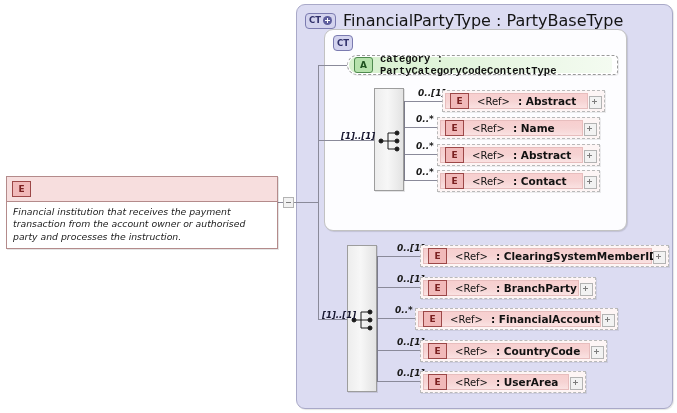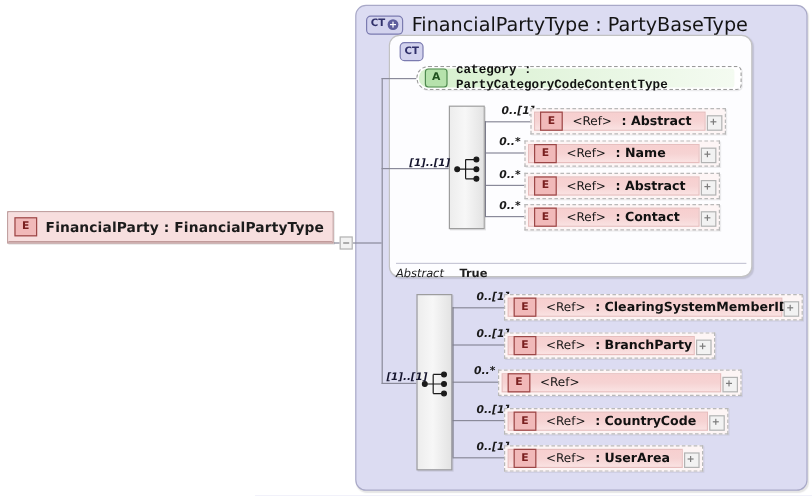--- a/index.html
+++ b/index.html
@@ -209,24 +209,20 @@
   </div>
 
   <div class="abs" id="ct-inner">
     <div class="cthdr">
       <span class="badge-ct">
         <span>CT</span>
       </span>
     </div>
   </div>
 
-  <div class="abs" id="abstract-row">
-    <span class="k">Abstract</span>
-    <span class="v">True</span>
-  </div>
 
   <div class="ln lnh" style="left:278px;top:202px;width:6px;"></div>
   <div class="ln lnh" style="left:294px;top:202px;width:24px;"></div>
 
   <div class="ln lnv" style="left:318px;top:65px;height:255px;"></div>
 
   <div class="ln lnh" style="left:318px;top:65px;width:29px;"></div>
 
   <div class="ln lnh" style="left:318px;top:140px;width:56px;"></div>
 
@@ -241,22 +237,22 @@
   <div class="ln lnv" style="left:377px;top:256px;height:125px;"></div>
   <div class="ln lnh" style="left:377px;top:256px;width:43px;"></div>
   <div class="ln lnh" style="left:377px;top:287px;width:43px;"></div>
   <div class="ln lnh" style="left:377px;top:318px;width:38px;"></div>
   <div class="ln lnh" style="left:377px;top:350px;width:43px;"></div>
   <div class="ln lnh" style="left:377px;top:381px;width:43px;"></div>
 
   <div class="abs" id="root-element">
     <div class="hdr">
       <span class="badge-e">E</span>
-      <span class="title">FinancialParty : FinancialPartyType</span>
-    </div>
+    </div>
+    <div class="doc">Financial institution that receives the payment transaction from the account owner or authorised party and processes the instruction.</div>
   </div>
   <div class="abs" id="root-collapse"></div>
 
   <div class="abs" id="attr-category">
     <div class="inner">
       <span class="badge-a">A</span>
       <span class="nm">category : PartyCategoryCodeContentType</span>
     </div>
   </div>
 
@@ -352,20 +348,21 @@
       <span class="nm">: BranchParty</span>
     </div>
     <span class="plusbox"></span>
   </div>
 
   <div class="card" style="left:395px;top:305px;">0..*</div>
   <div class="eref" style="left:415px;top:308px;width:203px;">
     <div class="inner">
       <span class="badge-e">E</span>
       <span class="ref">&lt;Ref&gt;</span>
+      <span class="nm">: FinancialAccount</span>
     </div>
     <span class="plusbox"></span>
   </div>
 
   <div class="card" style="left:397px;top:337px;">0..[1]</div>
   <div class="eref" style="left:420px;top:340px;width:187px;">
     <div class="inner">
       <span class="badge-e">E</span>
       <span class="ref">&lt;Ref&gt;</span>
       <span class="nm">: CountryCode</span>

